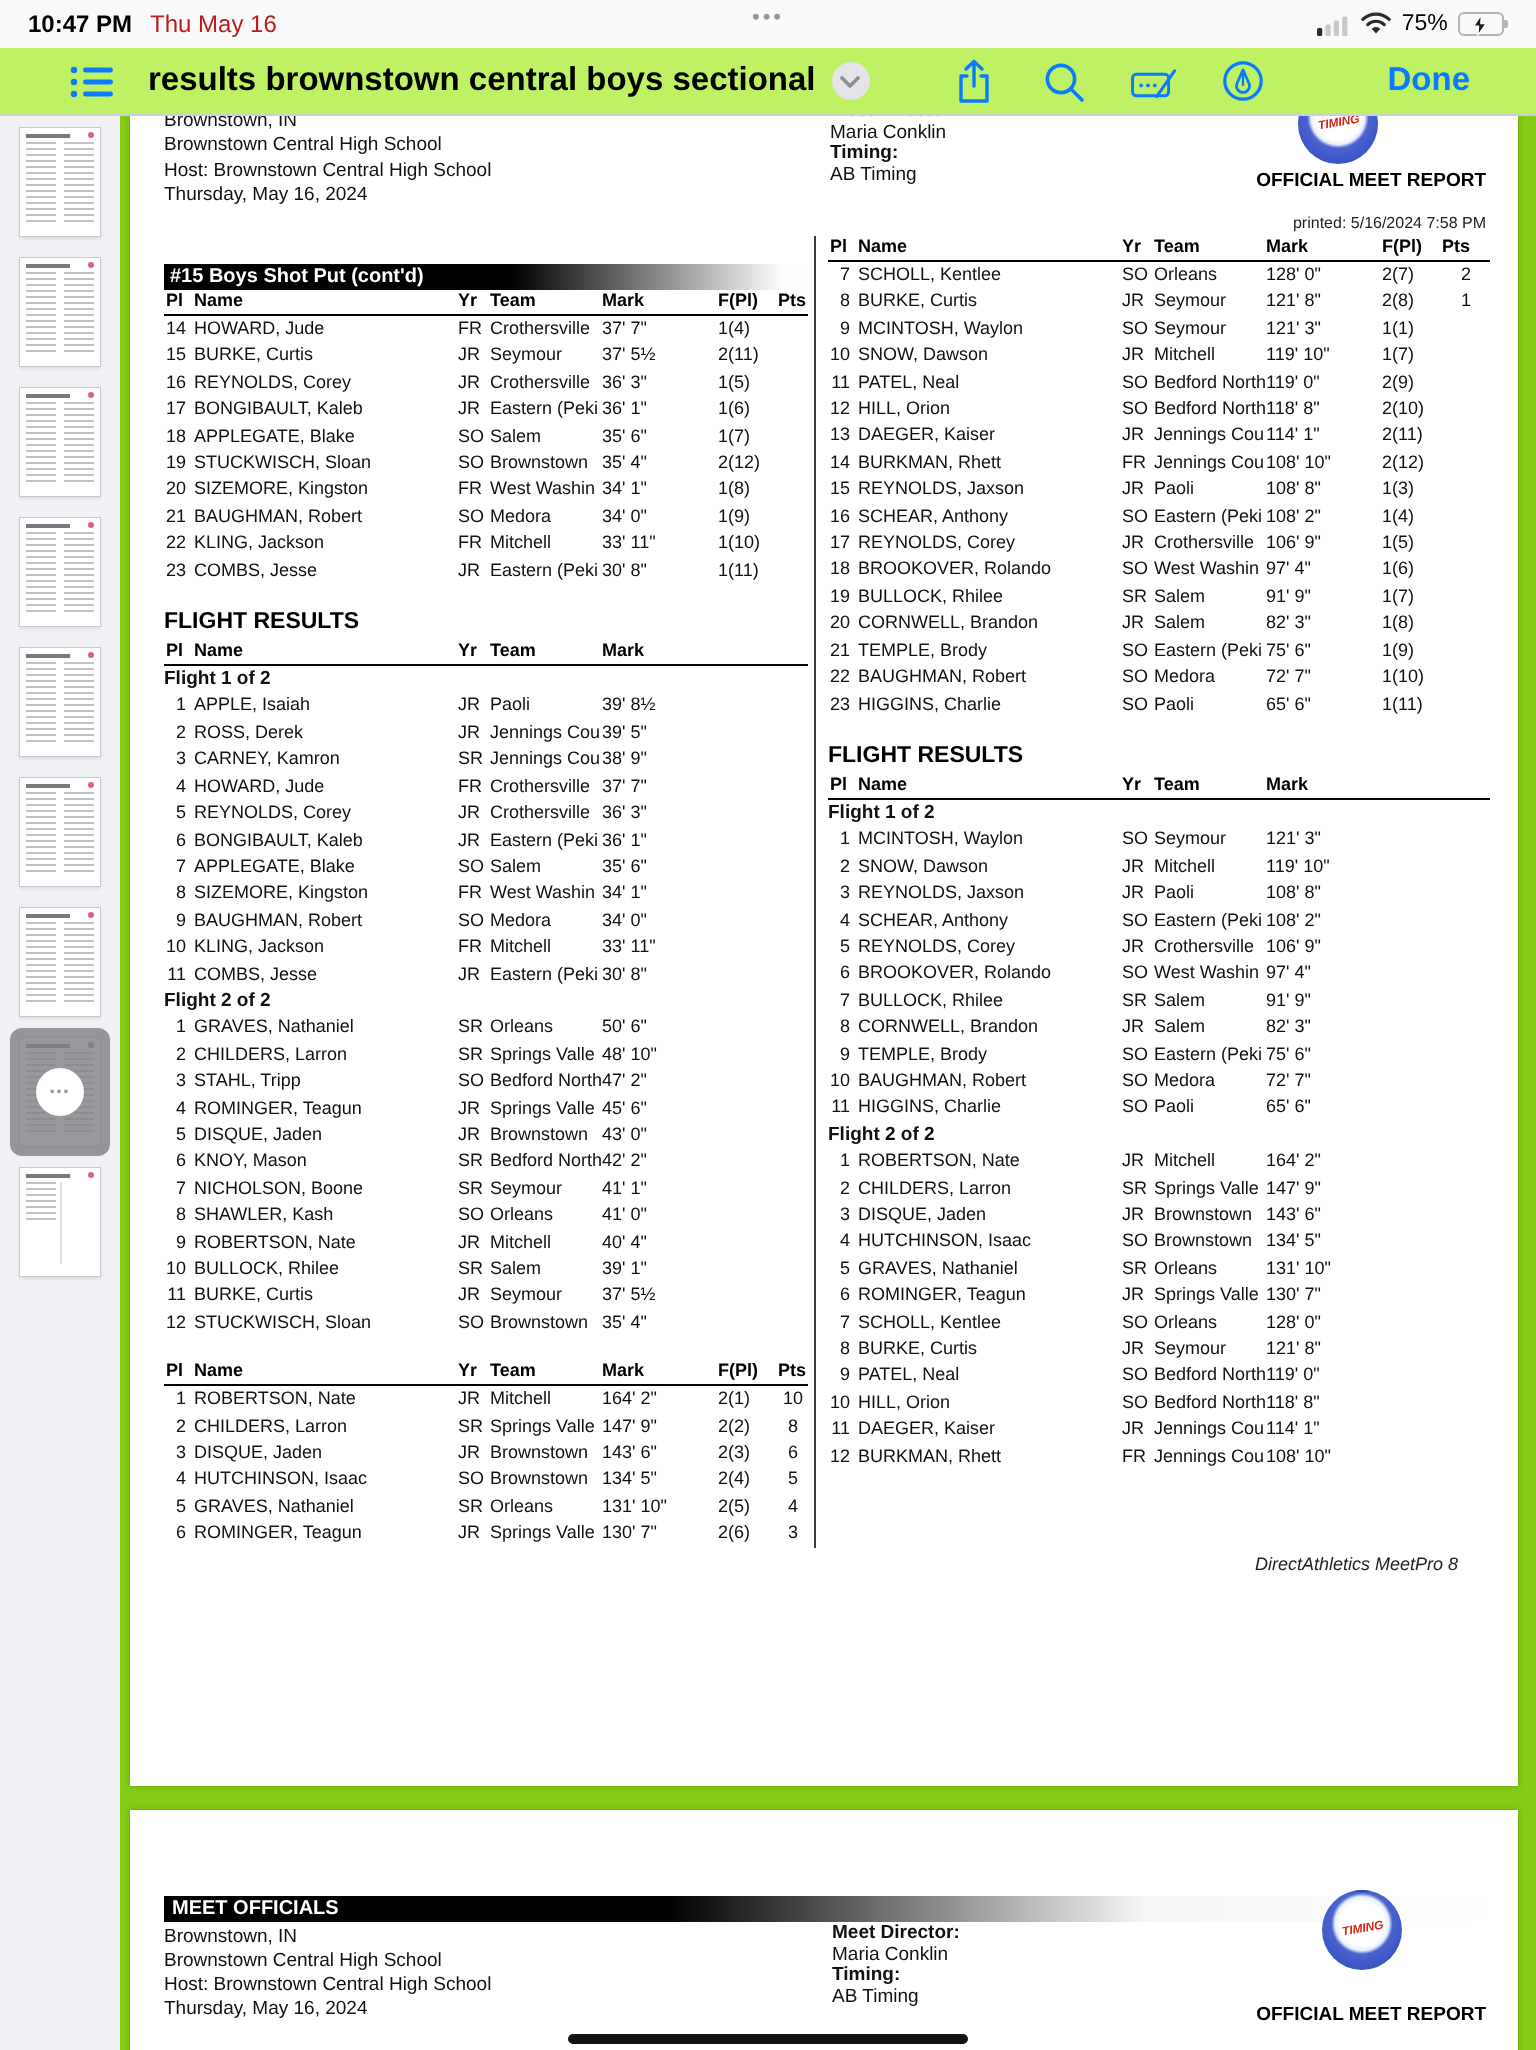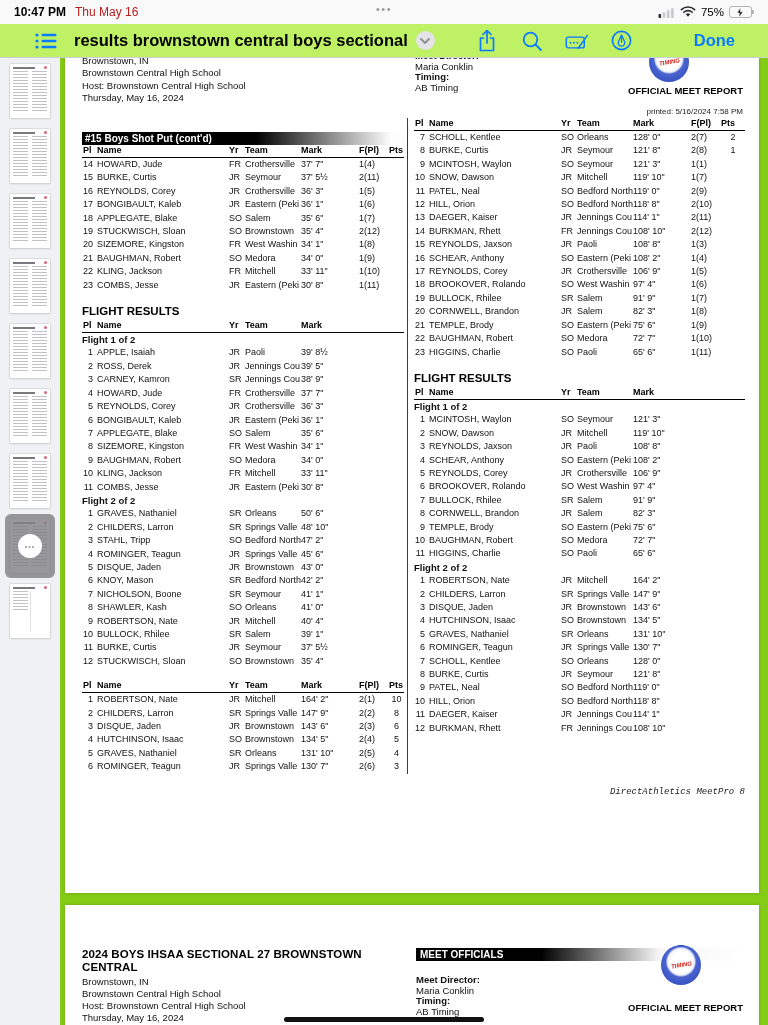--- a/index.html
+++ b/index.html
@@ -91,21 +91,21 @@
   .flight-heading{font-size:11.5px;font-weight:bold;margin:13px 0 3px 0;}
   .res-table{width:100%;border-collapse:collapse;table-layout:fixed;margin-bottom:12px;}
   .res-table:last-child{margin-bottom:0;}
   .res-table th{font-weight:bold;font-size:9px;text-align:left;border-bottom:1px solid #000;
     padding:0 0 1px 0;line-height:11px;}
   .res-table td{font-size:9px;line-height:13.4px;padding:0;white-space:nowrap;overflow:hidden;color:#111;}
   td.c0{text-align:right;padding-right:4px;}
   th.c0{text-align:left;padding-left:1px;margin-left:24px;}
   td.c6{text-align:center;}
   .group-label td{font-weight:bold;font-size:9.5px;}
-  .p1-footer{text-align:right;padding-right:14px;font-style:italic;font-size:9px;color:#222;margin-top:13px;font-family:Liberation Mono, monospace;}
+  .p1-footer{text-align:right;padding-right:30px;font-style:italic;font-size:9px;color:#222;margin-top:3px;}
 
   
   .p2-inner{padding-top:43px;position:relative;height:100%;}
   .p2-head-row{display:flex;align-items:flex-start;padding:0 14px 0 17px;}
   .p2-title{font-size:11.5px;font-weight:bold;width:334px;flex:none;line-height:13px;letter-spacing:.1px;}
   .p2-band{flex:1;height:13px;line-height:13px;color:#fff;font-weight:bold;font-size:10px;padding-left:4px;
     background:linear-gradient(90deg,#000 0%,#000 38%,#f6f6f6 74%,#fff 100%);}
   .p2-cols{position:relative;margin-top:2px;}
   .p2-left{margin-left:17px;font-size:9.5px;line-height:12px;color:#111;}
   .p2-mid{position:absolute;left:351px;top:-1px;font-size:9.5px;line-height:10.5px;color:#111;}
@@ -1044,21 +1044,20 @@
               </table>
             </div>
         </div>
 
         <div class="p1-footer">DirectAthletics MeetPro 8</div>
       </div>
 
       <div class="page page2">
         <div class="p2-inner">
           <div class="p2-head-row">
-            <div class="p2-title">2024 BOYS IHSAA SECTIONAL 27 BROWNSTOWN CENTRAL</div>
             <div class="p2-band">MEET OFFICIALS</div>
           </div>
           <div class="p2-cols">
             <div class="p2-left">
               <div>Brownstown, IN</div>
               <div>Brownstown Central High School</div>
               <div>Host: Brownstown Central High School</div>
               <div>Thursday, May 16, 2024</div>
             </div>
             <div class="p2-mid">

